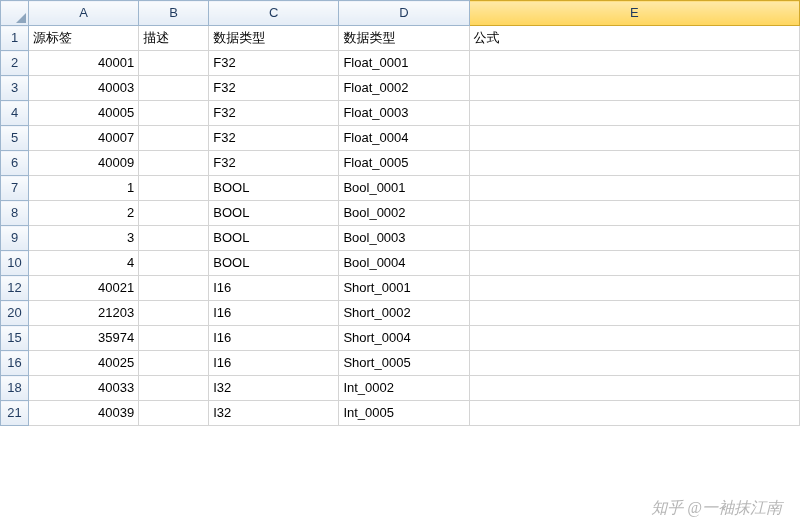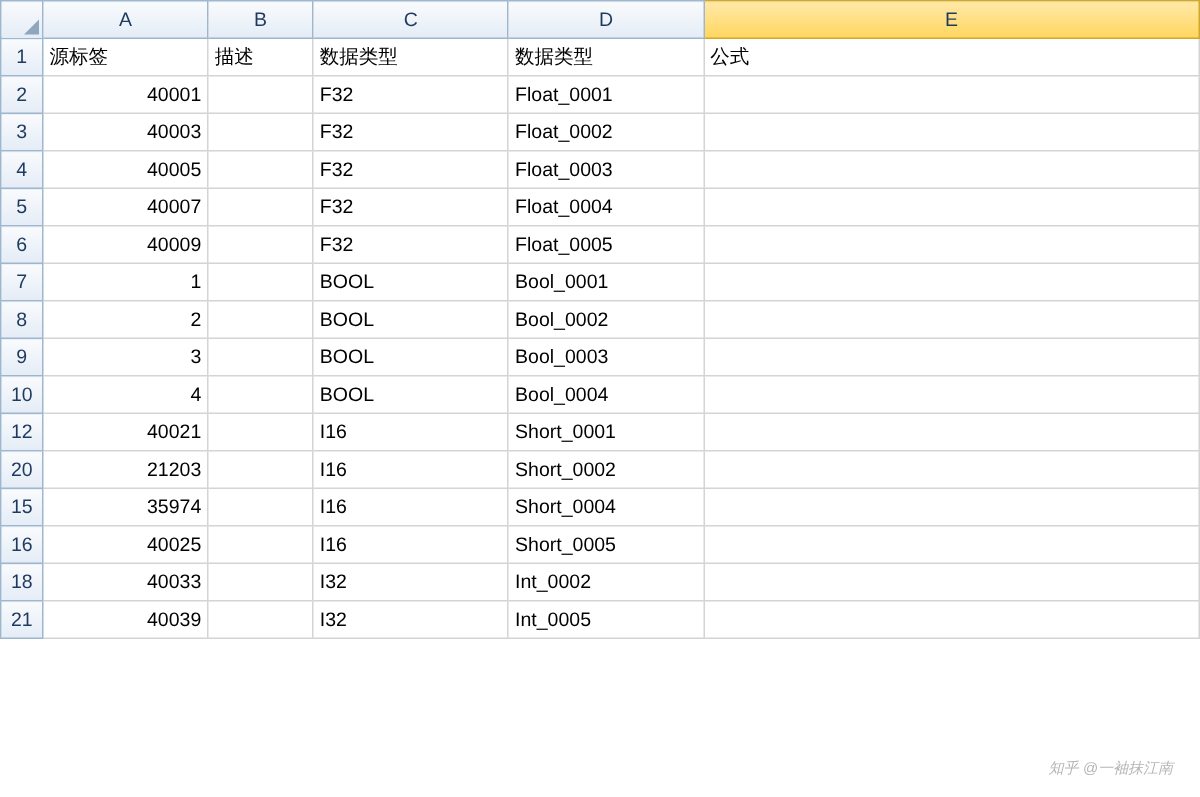--- a/index.html
+++ b/index.html
@@ -68,24 +68,24 @@
     
     .cA { width: 110px; }
     .cB { width: 70px; }
     .cC { width: 130px; }
     .cD { width: 130px; }
     .cE { width: 330px; }
     .watermark {
       position: fixed;
       right: 18px;
       bottom: 12px;
-      font-size: 10px;
+      font-size: 16px;
       font-style: italic;
       color: rgba(120,120,120,0.55);
-      font-family: Liberation Sans, sans-serif;
+      font-family: Liberation Serif, serif;
       pointer-events: none;
     }
   </style>
 </head>
 <body>
 
 <div class="sheet">
 
   <div class="row">
     <div class="corner"></div>

